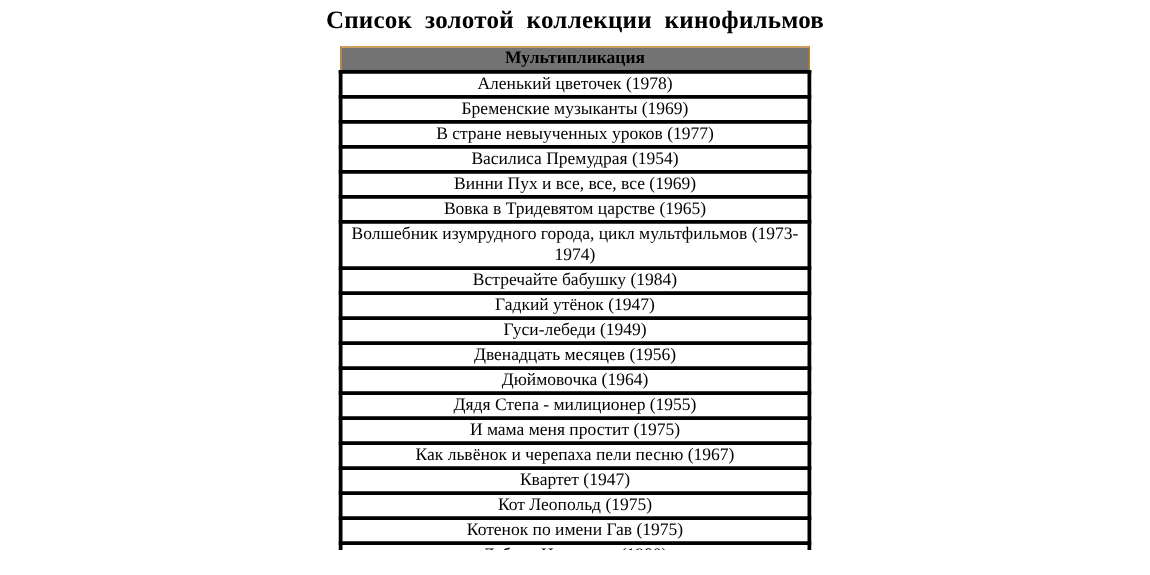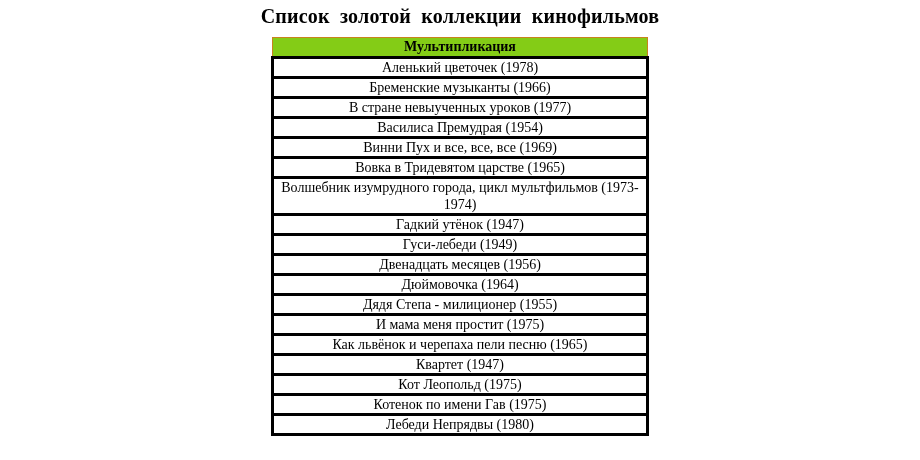--- a/index.html
+++ b/index.html
@@ -36,21 +36,21 @@
     border: 3px solid #000000;
     text-align: center;
     vertical-align: middle;
     font-size: 14px;
     line-height: 17px;
     height: 16px;
     padding: 0 2px;
     color: #000000;
   }
   table.film-table tr.head td {
-    background: #84cc16;
+    background: #737373;
     border: 1px solid #c8821e;
     font-weight: bold;
     height: 18px;
     line-height: 18px;
     font-family: Liberation Serif, serif;
   }
 </style>
 </head>
 <body>
 
@@ -59,57 +59,60 @@
 
   <table class="film-table">
     <tbody>
         <tr class="head">
       <td>Мультипликация</td>
     </tr>
     <tr>
           <td>Аленький цветочек (1978)</td>
         </tr>
     <tr>
-          <td>Бременские музыканты (1966)</td>
+          <td>Бременские музыканты (1969)</td>
         </tr>
     <tr>
           <td>В стране невыученных уроков (1977)</td>
         </tr>
     <tr>
           <td>Василиса Премудрая (1954)</td>
         </tr>
     <tr>
           <td>Винни Пух и все, все, все (1969)</td>
         </tr>
     <tr>
           <td>Вовка в Тридевятом царстве (1965)</td>
         </tr>
     <tr>
           <td>Волшебник изумрудного города, цикл мультфильмов (1973-1974)</td>
+        </tr>
+    <tr>
+          <td>Встречайте бабушку (1984)</td>
         </tr>
     <tr>
           <td>Гадкий утёнок (1947)</td>
         </tr>
     <tr>
           <td>Гуси-лебеди (1949)</td>
         </tr>
     <tr>
           <td>Двенадцать месяцев (1956)</td>
         </tr>
     <tr>
           <td>Дюймовочка (1964)</td>
         </tr>
     <tr>
           <td>Дядя Степа - милиционер (1955)</td>
         </tr>
     <tr>
           <td>И мама меня простит (1975)</td>
         </tr>
     <tr>
-          <td>Как львёнок и черепаха пели песню (1965)</td>
+          <td>Как львёнок и черепаха пели песню (1967)</td>
         </tr>
     <tr>
           <td>Квартет (1947)</td>
         </tr>
     <tr>
           <td>Кот Леопольд (1975)</td>
         </tr>
     <tr>
           <td>Котенок по имени Гав (1975)</td>
         </tr>

